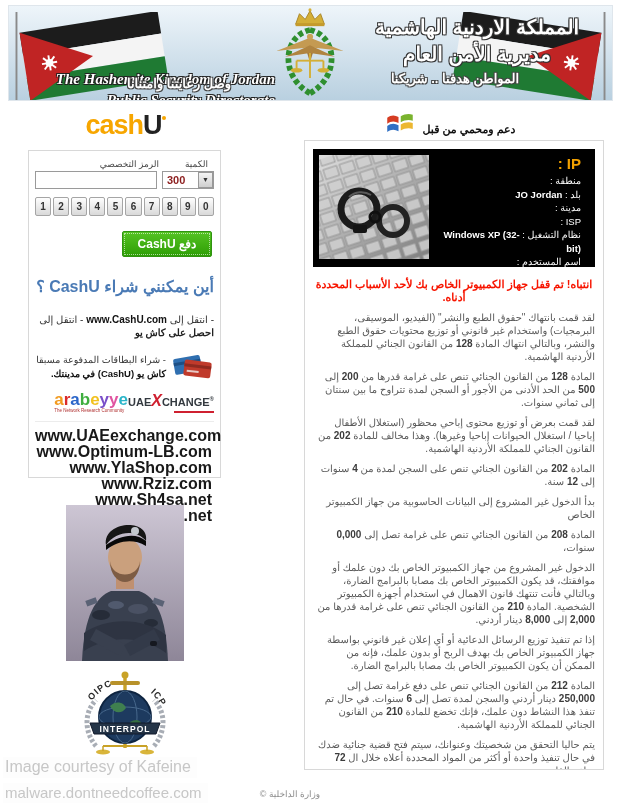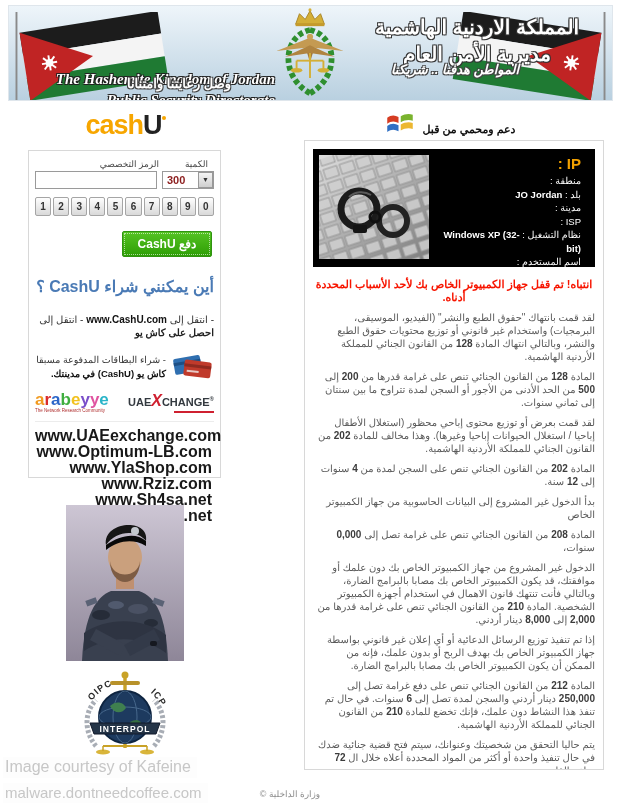--- a/index.html
+++ b/index.html
@@ -15,21 +15,21 @@
   .emblem{position:absolute;left:253px;top:1px;width:96px;height:92px;}
   .title-en{position:absolute;left:36px;top:15px;width:230px;text-align:right;z-index:3;
     font-family:"Liberation Serif",serif;font-style:italic;font-weight:bold;font-size:15px;line-height:21px;color:#fff;
     text-shadow:-1px -1px 0 #222,1px -1px 0 #222,-1px 1px 0 #222,1px 1px 0 #222;margin-top:48px;}
   .title-ar{position:absolute;left:348px;top:8px;width:240px;text-align:center;z-index:3;direction:rtl;
     font-weight:bold;font-size:20px;line-height:27px;color:#fff;
     text-shadow:-1px -1px 0 #333,1px -1px 0 #333,-1px 1px 0 #333,1px 1px 0 #333;}
   .slogan{position:absolute;z-index:3;direction:rtl;font-weight:bold;font-size:13px;color:#fff;text-align:center;
     text-shadow:-1px -1px 0 #444,1px -1px 0 #444,-1px 1px 0 #444,1px 1px 0 #444;}
   .slogan.l{left:70px;top:70px;width:200px;}
-  .slogan.r{left:346px;top:56px;width:200px;font-style:italic;}
+  .slogan.r{left:346px;top:65px;width:200px;}
 
   
   .cashu-logo{position:absolute;left:28px;top:110px;width:195px;text-align:center;
     font-size:27px;font-weight:bold;letter-spacing:-1px;}
   .cashu-logo .c1{color:#f7a600;}
   .cashu-logo .c2{color:#222;}
   .cashu-logo .dot{display:inline-block;width:4px;height:4px;border-radius:50%;background:#f7a600;vertical-align:top;margin-top:6px;}
 
   .left-box{position:absolute;left:28px;top:150px;width:193px;height:328px;border:1px solid #d8d8d8;
     background:#fff;box-sizing:border-box;padding:8px 6px;}
@@ -49,21 +49,21 @@
     background:linear-gradient(#55c322,#2e9e05);color:#fff;font-weight:bold;font-size:12px;direction:rtl;
     outline:1px dotted rgba(255,255,255,.6);outline-offset:-3px;cursor:pointer;font-family:"Liberation Sans",sans-serif;}
   .q-where{margin-top:20px;direction:rtl;text-align:right;color:#4a7ab5;font-weight:bold;font-size:16px;}
   .buy-line{margin-top:16px;direction:rtl;text-align:right;font-size:10px;color:#333;line-height:15px;}
   .buy-line .url-inline{font-weight:bold;color:#111;cursor:pointer;}
   .buy-line2{direction:rtl;text-align:right;font-size:10px;font-weight:bold;color:#222;}
   .cards-row{margin-top:14px;display:flex;align-items:center;}
   .cards-txt{direction:rtl;text-align:right;font-size:9.5px;color:#333;line-height:14px;flex:1;}
   .cards-txt b{color:#111;}
   .cards-svg{width:44px;height:30px;margin-left:4px;}
-  .logo-row{margin-top:10px;display:flex;align-items:center;justify-content:space-between;}
+  .logo-row{margin-top:10px;display:flex;align-items:center;justify-content:flex-end;margin-left:36px;}
   .arabeyye{font-size:17px;font-weight:bold;letter-spacing:0;line-height:16px;}
   .arabeyye-tag{font-size:4.5px;color:#b03030;}
   .uaex{font-size:11px;font-weight:bold;color:#33393f;white-space:nowrap;}
   .uaex .x{color:#cf2030;font-size:16px;font-style:italic;}
   .uaex sup{font-size:6px;}
   .uaex .tagline{display:block;border-bottom:2px solid #cf2030;width:40px;margin-left:auto;margin-top:1px;}
   .divider{border-top:1px solid #ececec;margin:8px 0 6px;}
   .url-list{text-align:right;padding-right:2px;}
   .url{font-size:16px;font-weight:bold;color:#191919;line-height:16px;cursor:pointer;}
 

